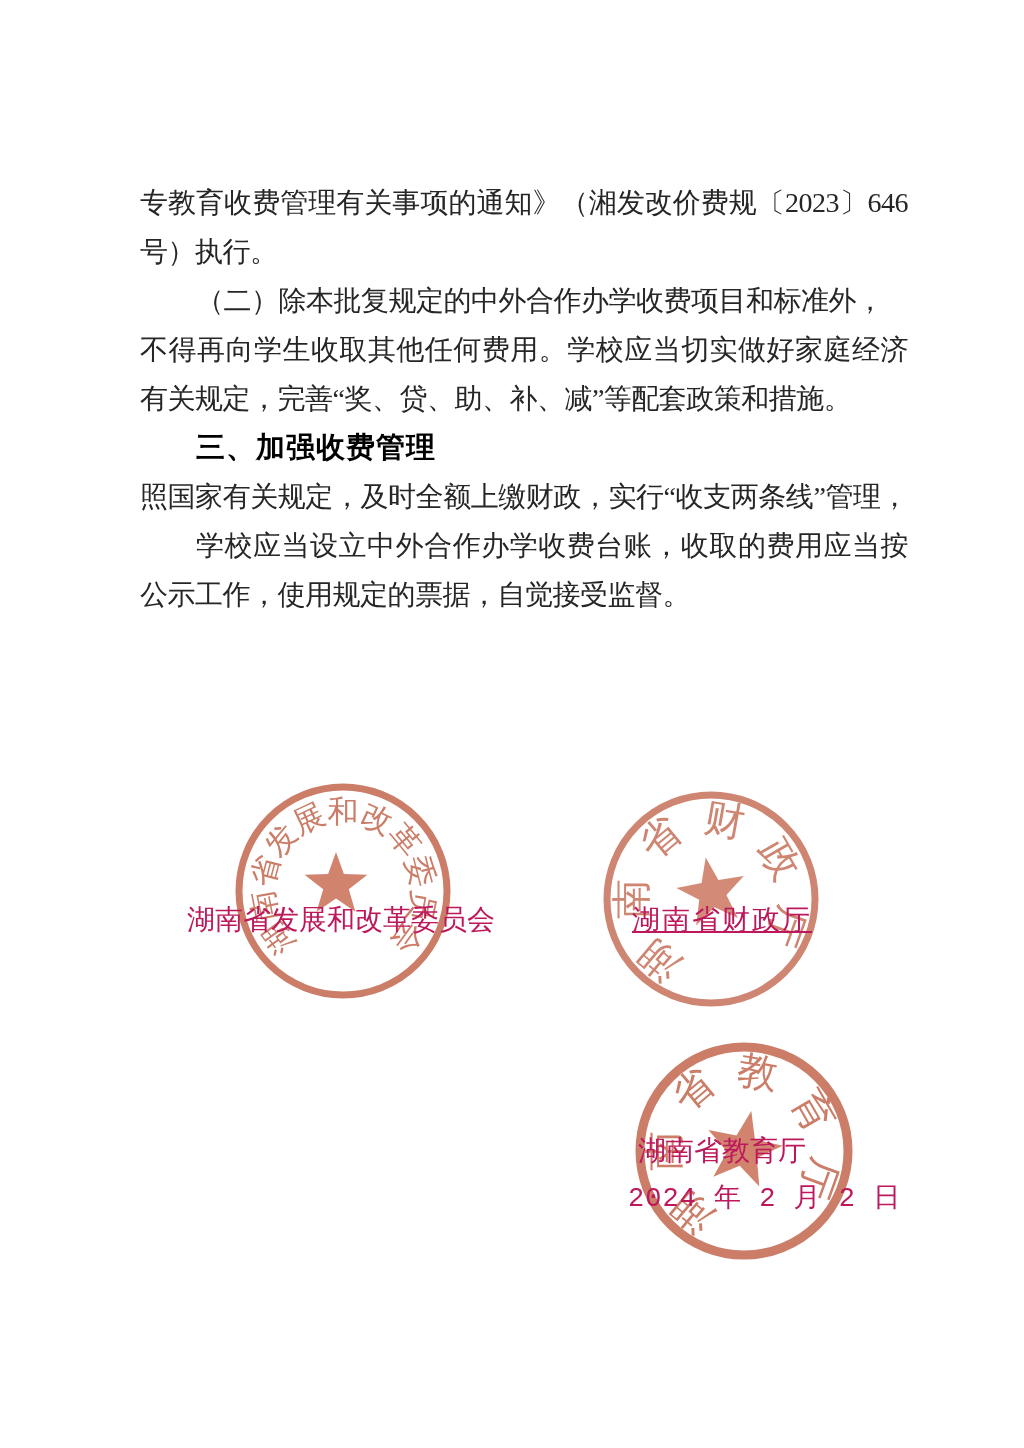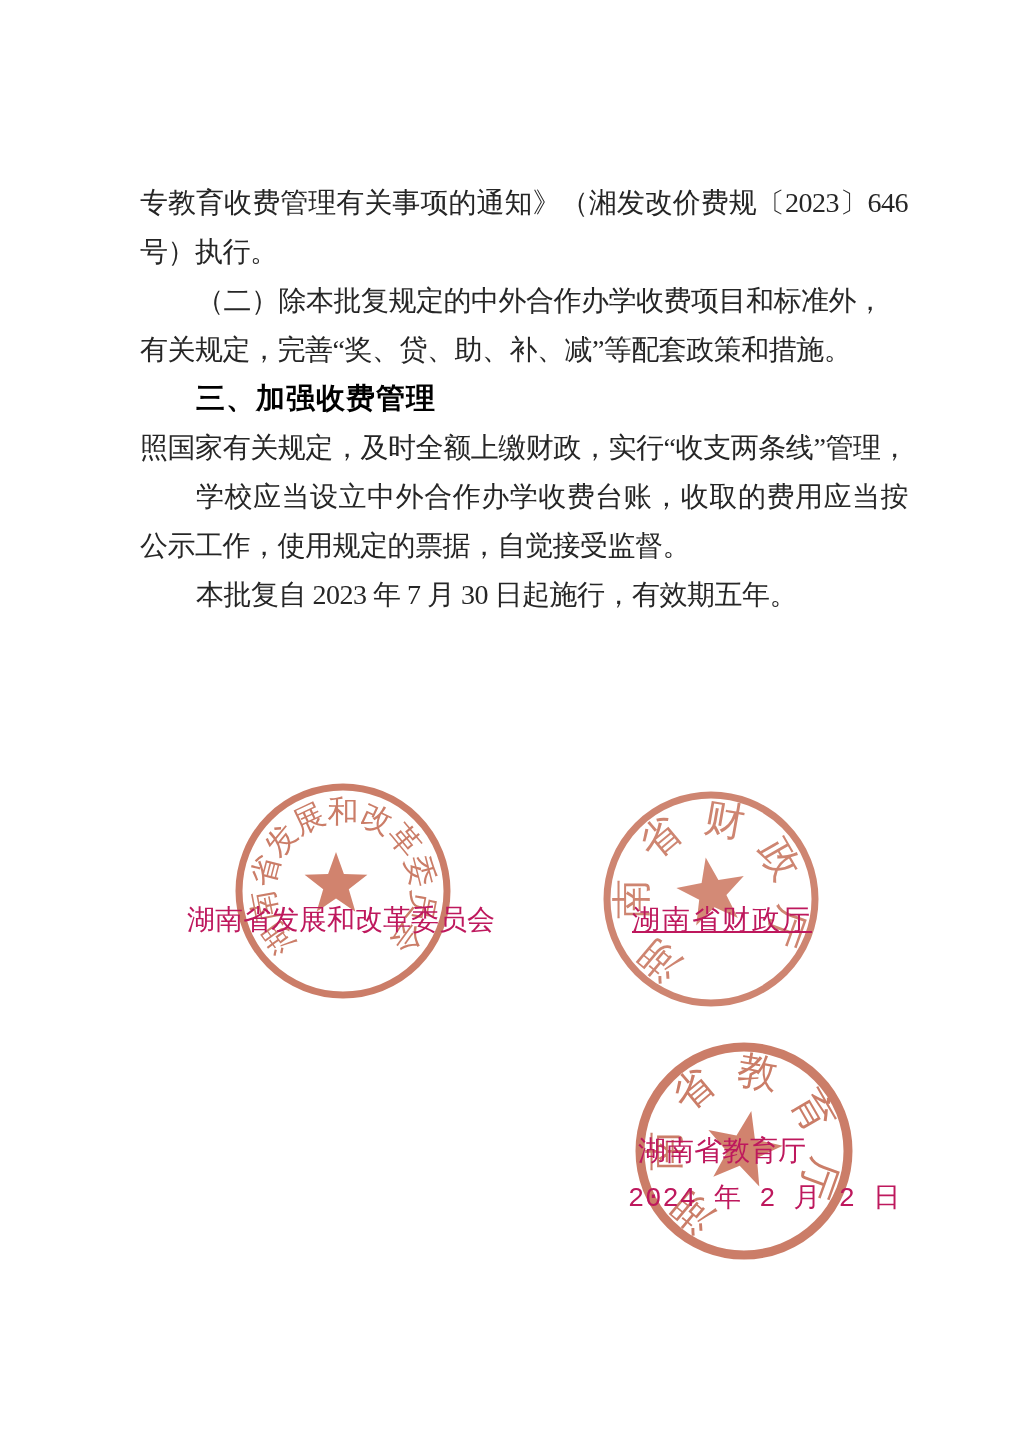--- a/index.html
+++ b/index.html
@@ -35,26 +35,26 @@
 </style>
 </head>
 <body>
 
 <div class="page">
 
   <div class="textblock">
     <div class="ln fill">专教育收费管理有关事项的通知》（湘发改价费规〔2023〕646</div>
     <div class="ln">号）执行。</div>
     <div class="ln indent">（二）除本批复规定的中外合作办学收费项目和标准外，</div>
+    <div class="ln fill">不得再向学生收取其他任何费用。学校应当切实做好家庭经济</div>
     <div class="ln">有关规定，完善“奖、贷、助、补、减”等配套政策和措施。</div>
     <div class="ln indent heading">三、加强收费管理</div>
     <div class="ln fill">照国家有关规定，及时全额上缴财政，实行“收支两条线”管理，</div>
     <div class="ln indent fill">学校应当设立中外合作办学收费台账，收取的费用应当按</div>
     <div class="ln">公示工作，使用规定的票据，自觉接受监督。</div>
-    <div class="ln indent">本批复自 2023 年 7 月 30 日起施行，有效期五年。</div>
   </div>
 
   <div class="stamp stamp-drc">
       <svg viewBox="0 0 220 220" xmlns="http://www.w3.org/2000/svg">
        <g opacity="0.85">
          <circle cx="110" cy="110" r="104" fill="none" stroke="#c2674e" stroke-width="7"></circle>
          <path d="M103.0,71.0L110.9,93.1L134.4,93.8L115.8,108.2L122.4,130.7L103.0,117.5L83.6,130.7L90.2,108.2L71.6,93.8L95.1,93.1Z" fill="#c96e55"></path>
          <text x="45.3" y="157.0" transform="rotate(-126.0 45.3 157.0)" text-anchor="middle" dominant-baseline="central" font-size="31" fill="#c2674e" font-family="&quot;Liberation Serif&quot;,&quot;DejaVu Serif&quot;,serif">湖</text>
           <text x="31.4" y="125.0" transform="rotate(-100.8 31.4 125.0)" text-anchor="middle" dominant-baseline="central" font-size="31" fill="#c2674e" font-family="&quot;Liberation Serif&quot;,&quot;DejaVu Serif&quot;,serif">南</text>
           <text x="32.5" y="90.1" transform="rotate(-75.6 32.5 90.1)" text-anchor="middle" dominant-baseline="central" font-size="31" fill="#c2674e" font-family="&quot;Liberation Serif&quot;,&quot;DejaVu Serif&quot;,serif">省</text>

